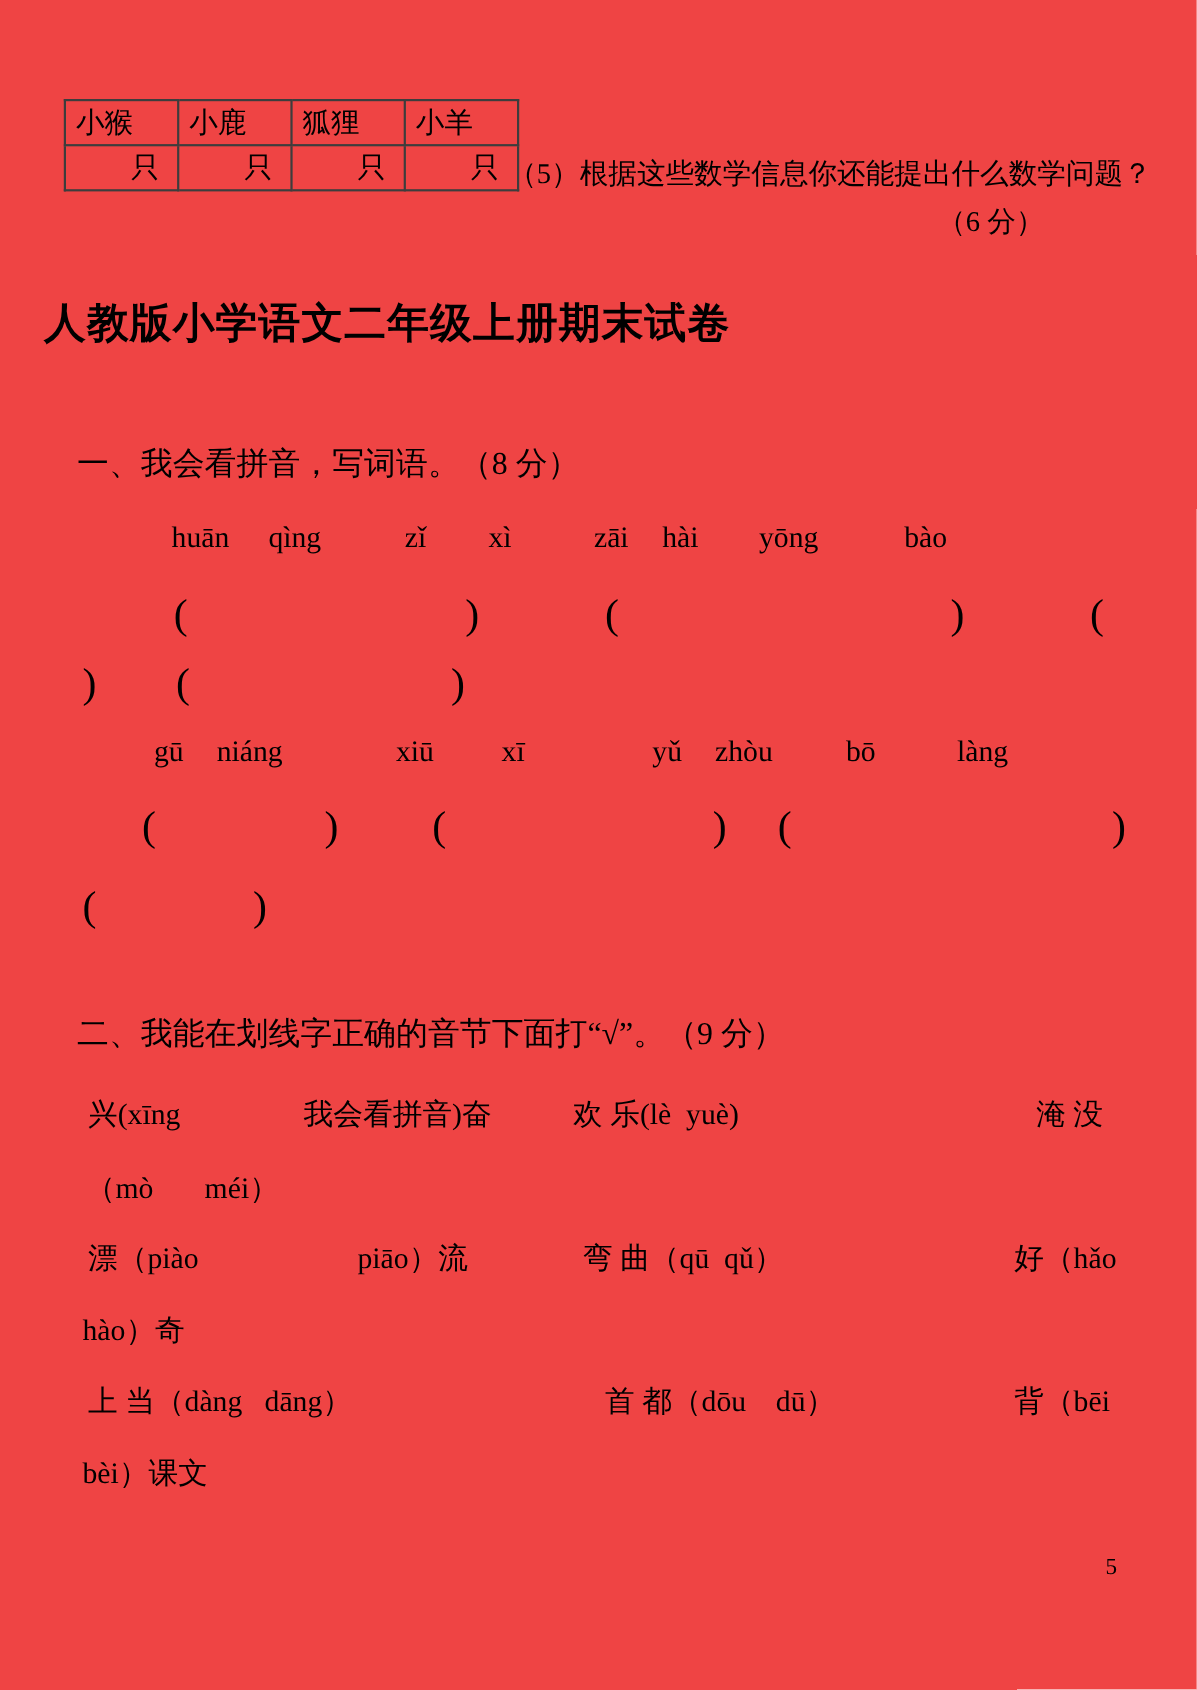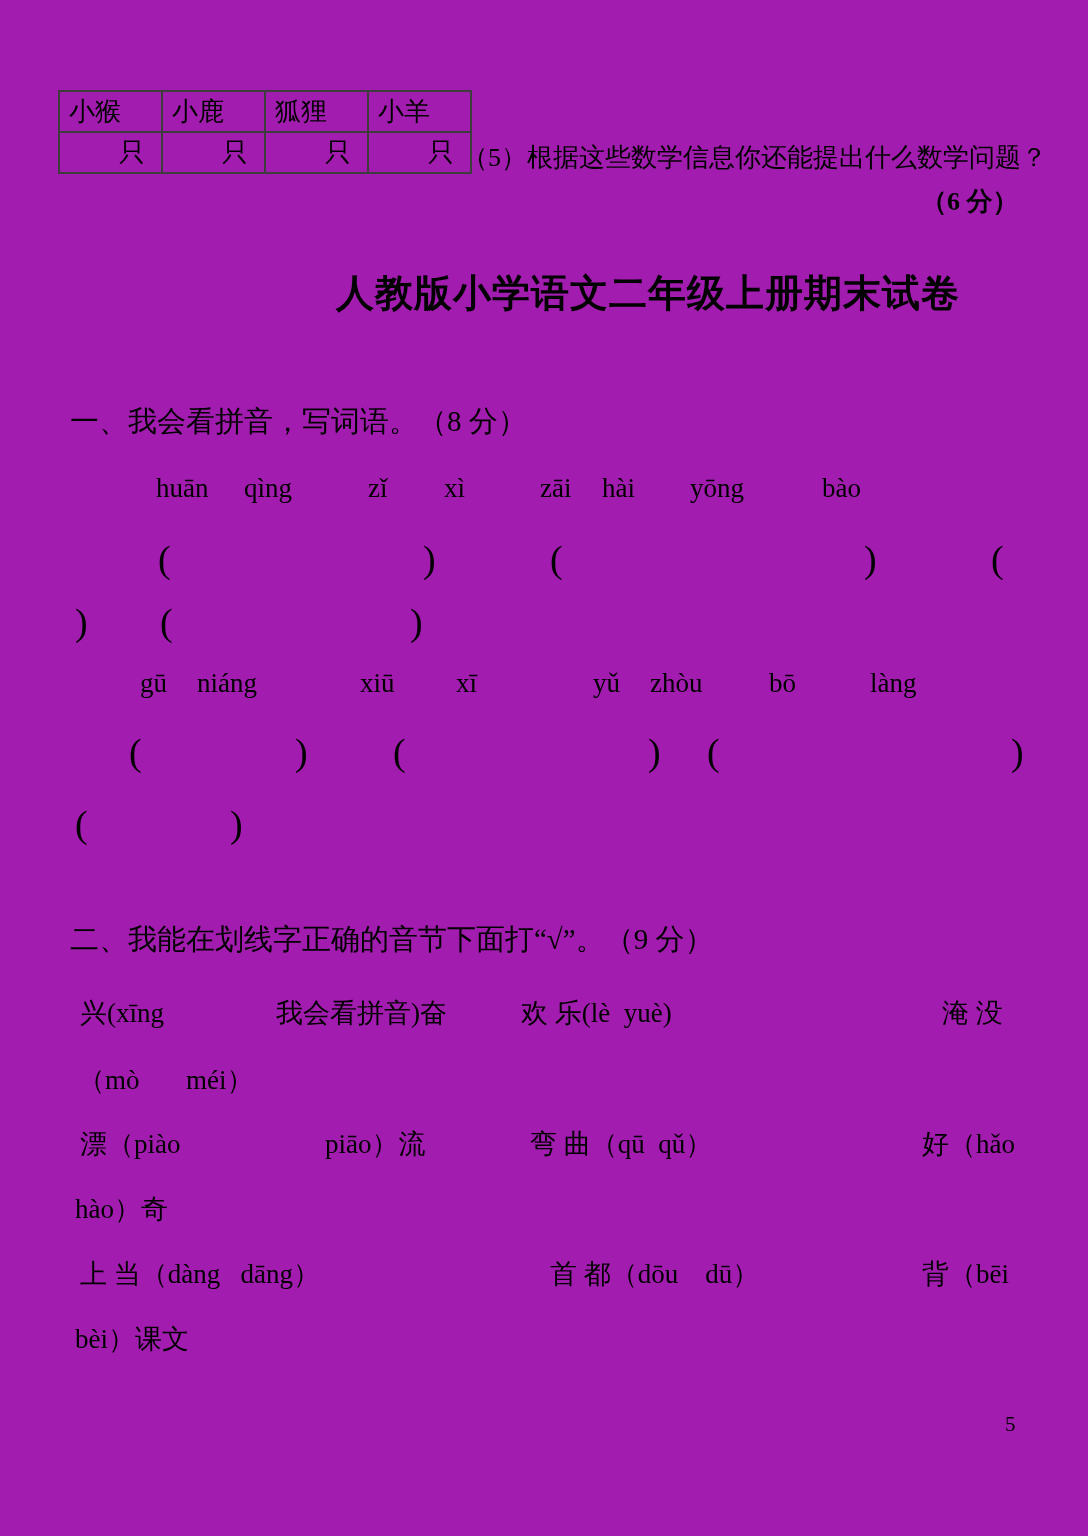--- a/index.html
+++ b/index.html
@@ -3,43 +3,44 @@
 <meta charset="utf-8">
 <style>
   html, body { margin:0; padding:0; background:#ffffff; }
   body {
     width:1088px; height:1536px;
     font-family:"Liberation Serif","DejaVu Serif",serif;
     color:#000;
   }
   .page {
     position:relative; width:1088px; height:1536px;
-    background:#a21caf; overflow:hidden;
+    background:#ef4444; overflow:hidden;
   }
   .abs { position:absolute; white-space:pre; }
 
   
   .animal-table {
     position:absolute; left:58px; top:90px;
     border-collapse:collapse; font-size:26px;
   }
   .animal-table td {
     border:2px solid #3d3d3d;
     width:76px; height:37px;
     padding:1px 4px 1px 9px;
     vertical-align:middle;
   }
   .animal-table td.unit { text-align:right; padding-right:16px; }
 
   .q-text  { font-size:26px;text-align:right; }
   .title {
     position:absolute; left:0; top:268px; width:960px;
-    text-align:right; margin:0;
+    text-align:left; margin:0;
     font-size:38px; font-weight:bold; letter-spacing:1px;
     font-family:"Liberation Sans","DejaVu Sans",sans-serif;
+    padding-left:40px;
   }
   .heading { font-size:29px; }
   .pinyin  { font-size:27px; }
   .paren   { font-size:38px; line-height:1; }
   .cw      { font-size:27px; }
   .pagenum { font-size:21px; }
 </style>
 </head>
 <body>
 
@@ -56,21 +57,21 @@
       <tr>
         <td class="unit">只</td>
         <td class="unit">只</td>
         <td class="unit">只</td>
         <td class="unit">只</td>
       </tr>
     </tbody>
   </table>
 
   <span class="abs q-text" style="left:462px; top:140px;">（5）根据这些数学信息你还能提出什么数学问题？</span>
-  <span class="abs q-text" style="left:921px; top:184px;font-weight:bold;">（6 分）</span>
+  <span class="abs q-text" style="left:852px; top:184px;">（6 分）</span>
 
   <h1 class="title">人教版小学语文二年级上册期末试卷</h1>
 
   <span class="abs heading" style="left:70px; top:402px;">一、我会看拼音，写词语。（8 分）</span>
 
   <span class="abs pinyin" style="left:156px; top:473px;">huān</span>
   <span class="abs pinyin" style="left:244px; top:473px;">qìng</span>
   <span class="abs pinyin" style="left:368px; top:473px;">zǐ</span>
   <span class="abs pinyin" style="left:444px; top:473px;">xì</span>
   <span class="abs pinyin" style="left:540px; top:473px;text-align:right;">zāi</span>

